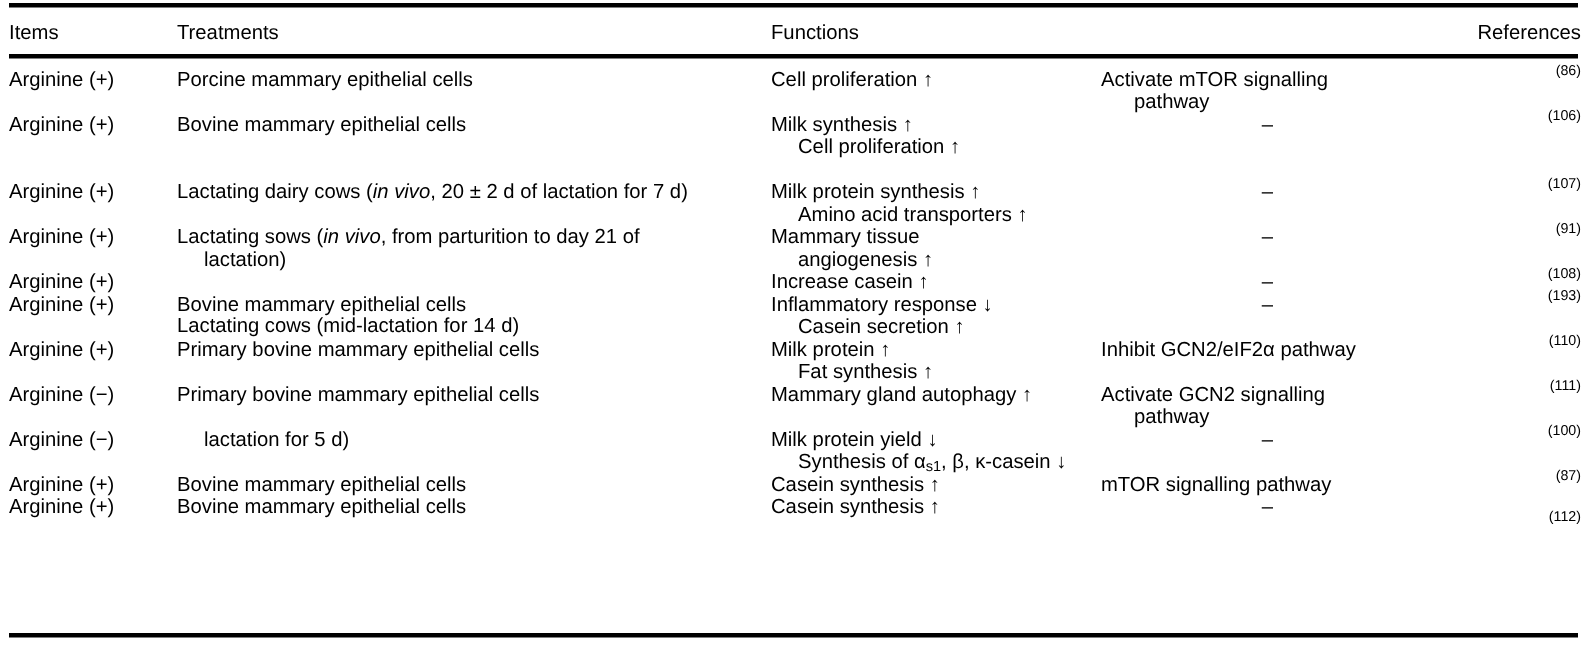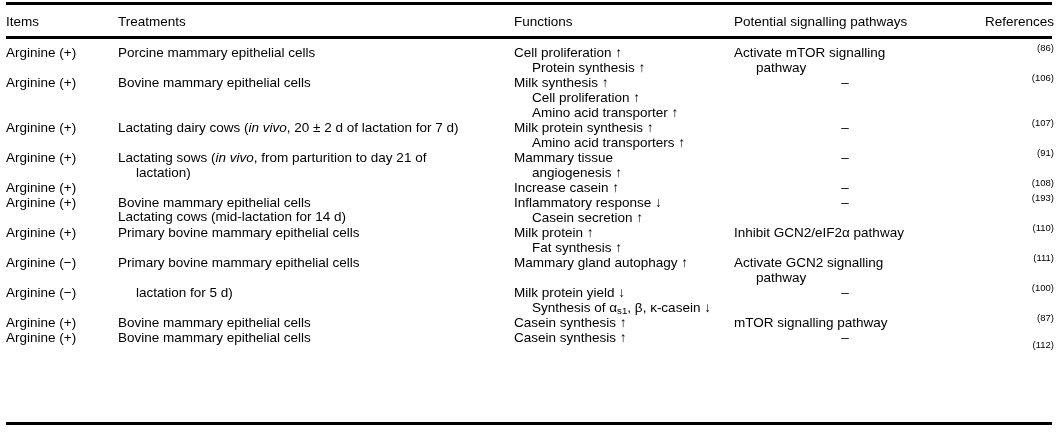--- a/index.html
+++ b/index.html
@@ -101,49 +101,46 @@
 
 <div id="page">
 
   <div class="rule rule-top"></div>
   <div class="rule rule-header"></div>
   <div class="rule rule-bottom"></div>
 
   <div class="hdr col-items">Items</div>
   <div class="hdr col-treat">Treatments</div>
   <div class="hdr col-func">Functions</div>
-  <div class="hdr col-path">Potential signalling pathways</div>
   <div class="hdr col-refs">References</div>
 
   <div class="tbl" id="body-layer">
       <div class="cell items col-items" style="top: 45px;">
         <span class="line">Arginine (+)</span>
       </div>
       <div class="cell treat col-treat" style="top: 45px;">
         <span class="line">Porcine mammary epithelial cells</span>
       </div>
       <div class="cell func col-func" style="top: 45px;">
         <span class="line">Cell proliferation ↑</span>
-        <span class="line ind">Protein synthesis ↑</span>
       </div>
       <div class="path-cell col-path" style="top: 45px;">
         <span class="line">Activate mTOR signalling</span>
         <span class="line ind">pathway</span>
       </div>
       <div class="refs-cell col-refs" style="top: 42px;">(86)</div>
       <div class="cell items col-items" style="top: 75px;">
         <span class="line">Arginine (+)</span>
       </div>
       <div class="cell treat col-treat" style="top: 75px;">
         <span class="line">Bovine mammary epithelial cells</span>
       </div>
       <div class="cell func col-func" style="top: 75px;">
         <span class="line">Milk synthesis ↑</span>
         <span class="line ind">Cell proliferation ↑</span>
-        <span class="line ind">Amino acid transporter ↑</span>
       </div>
       <div class="dash col-path" style="top: 75px;">–</div>
       <div class="refs-cell col-refs" style="top: 72px;">(106)</div>
       <div class="cell items col-items" style="top: 120px;">
         <span class="line">Arginine (+)</span>
       </div>
       <div class="cell treat col-treat" style="top: 120px;">
         <span class="line">Lactating dairy cows (<i class="ital">in vivo</i>, 20 ± 2 d of lactation for 7 d)</span>
       </div>
       <div class="cell func col-func" style="top: 120px;">

